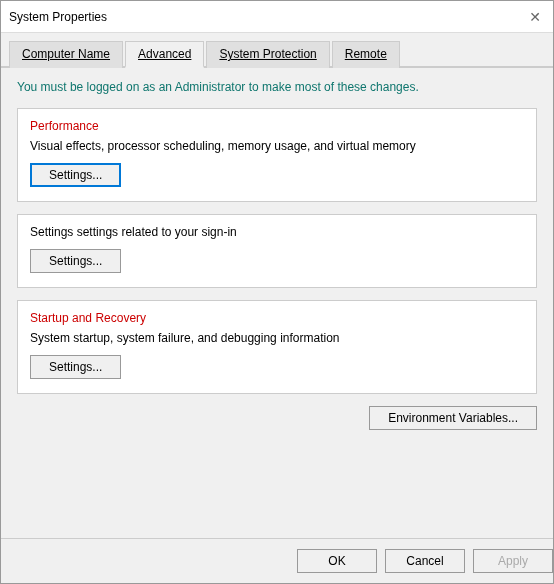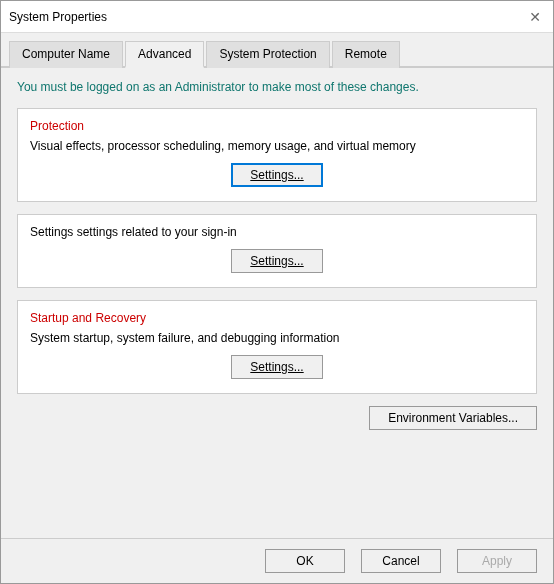--- a/index.html
+++ b/index.html
@@ -57,20 +57,21 @@
     .tab {
       padding: 5px 12px;
       border: 1px solid #ccc;
       border-bottom: none;
       background: #e0e0e0;
       cursor: pointer;
       font-size: 12px;
       margin-right: 2px;
       position: relative;
       top: 2px;
+      text-decoration: underline;
     }
     .tab.active {
       background: #f0f0f0;
       border-bottom: 2px solid #f0f0f0;
       z-index: 1;
       font-weight: normal;
     }
     .content {
       flex: 1;
       padding: 12px 16px;
@@ -93,22 +94,21 @@
       font-size: 12px;
       margin-bottom: 6px;
     }
     .section-desc {
       color: #000;
       font-size: 12px;
       margin-bottom: 10px;
     }
     .section-btn-row {
       display: flex;
-      justify-content: center;
-      text-decoration: underline;
+      justify-content: flex-start;
     }
     .win-button {
       padding: 4px 18px;
       background: #f0f0f0;
       border: 1px solid #999;
       font-size: 12px;
       cursor: pointer;
       min-width: 80px;
     }
     .win-button.primary-focus {
@@ -121,24 +121,24 @@
     }
     .env-btn-row {
       display: flex;
       justify-content: flex-end;
       margin-bottom: 8px;
     }
     .footer {
       display: flex;
       justify-content: flex-end;
       align-items: center;
-      padding: 10px 16px;
+      padding: 10px 0;
       border-top: 1px solid #ccc;
       background: #f0f0f0;
-      gap: 16px;
+      gap: 8px;
     }
   </style>
 </head>
 <body>
 
 <div class="window">
 
   <div class="title-bar">
     <span class="title-bar-title">System Properties</span>
     <button class="title-bar-close">✕</button>
@@ -157,21 +157,21 @@
     <div class="tab">
       <span>Remote</span>
     </div>
   </div>
 
   <div class="content">
 
     <div class="admin-notice">You must be logged on as an Administrator to make most of these changes.</div>
 
     <div class="section">
-      <div class="section-title">Protection</div>
+      <div class="section-title">Performance</div>
       <div class="section-desc">Visual effects, processor scheduling, memory usage, and virtual memory</div>
       <div class="section-btn-row">
         <button class="win-button primary-focus">Settings...</button>
       </div>
     </div>
 
     <div class="section">
       <div class="section-desc">Settings settings related to your sign-in</div>
       <div class="section-btn-row">
         <button class="win-button">Settings...</button>

